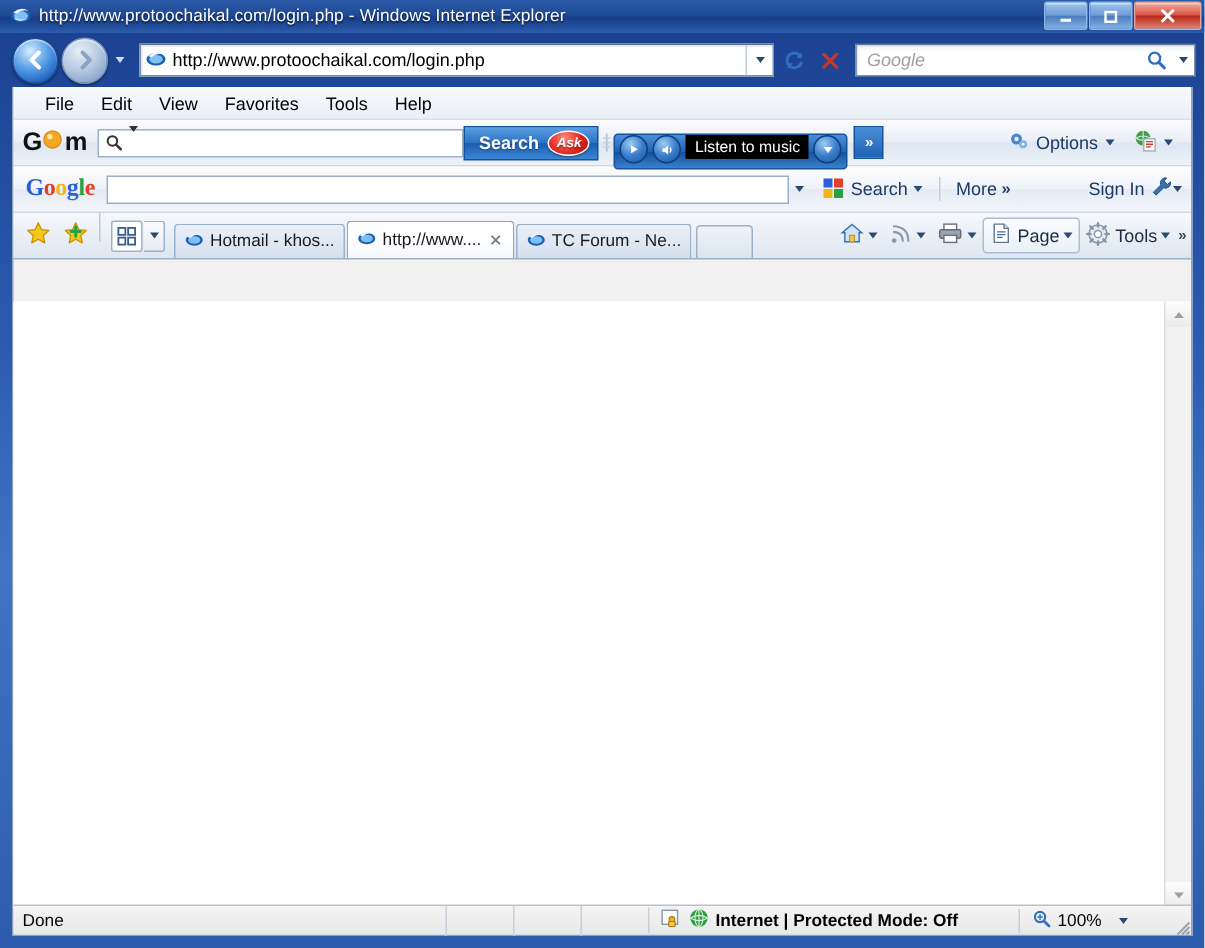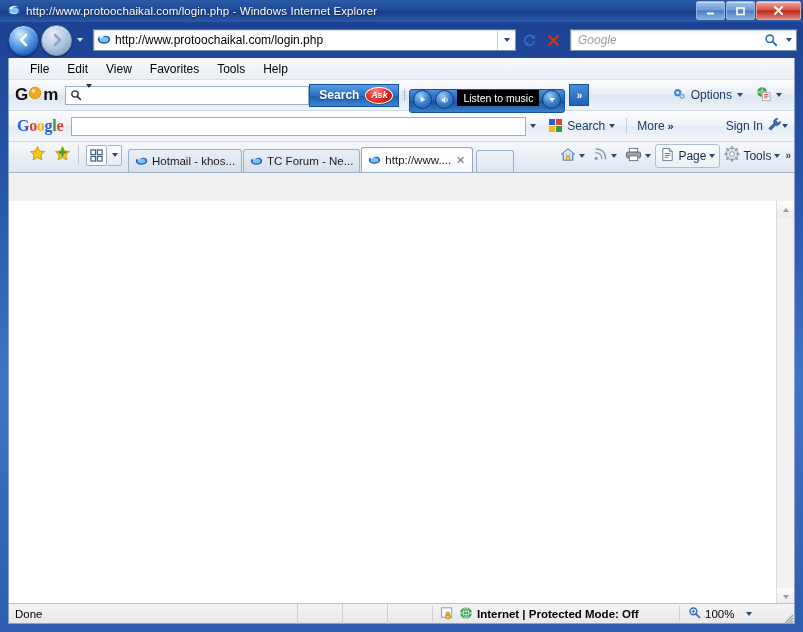--- a/index.html
+++ b/index.html
@@ -185,21 +185,21 @@
   .gsq i{position:absolute;width:6px;height:6px;display:block;}
   .g-vsep{width:1px;height:16px;background:#c4cfdd;margin:0 6px;}
   .gmore{display:flex;align-items:center;gap:3px;font-size:12px;color:#1b3a63;padding:2px 4px;}
   .g-right{margin-left:auto;display:flex;align-items:center;gap:0;padding-right:6px;}
   .gsignin{font-size:12px;color:#1b3a63;padding:2px 4px;}
 
   
   .tabbar{
     height:30px;
     background:linear-gradient(to bottom,#f6f8fb 0%,#e8edf4 60%,#dfe6f0 100%);
-    display:flex;align-items:center;padding-left:20px;position:relative;
+    display:flex;align-items:flex-start;padding-left:8px;position:relative;
     border-bottom:1px solid #9bb0c9;
   }
   .fav-icons{display:flex;align-items:center;gap:8px;height:30px;padding-bottom:4px;}
   .tb-vsep{width:1px;height:19px;background:#bcc8d8;margin:0 7px 5px 7px;}
   .quicktabs{display:flex;align-items:center;height:30px;padding-bottom:4px;gap:1px;}
   .qt-box{
     width:19px;height:19px;border:1px solid #9fb2c8;background:#fff;border-radius:2px;
     display:flex;align-items:center;justify-content:center;
   }
   .qt-drop{width:13px;height:19px;display:flex;align-items:center;justify-content:center;
@@ -513,41 +513,41 @@
           <span>
             <svg width="13" height="13" viewBox="0 0 16 16">
               <ellipse cx="8" cy="8.6" rx="7" ry="4.7" fill="#1a5fb4"></ellipse>
               <ellipse cx="8" cy="8.6" rx="5" ry="3.1" fill="#7fc0f2"></ellipse>
               <path d="M2 6 Q8 1 14 5 Q9 3 4.5 7 Z" fill="#eef6ff"></path>
             </svg>
           </span>
           <span class="label">Hotmail - khos...</span>
         </span>
 
-        <span class="tab">
+        <span class="tab active">
           <span>
             <svg width="13" height="13" viewBox="0 0 16 16">
               <ellipse cx="8" cy="8.6" rx="7" ry="4.7" fill="#1a5fb4"></ellipse>
               <ellipse cx="8" cy="8.6" rx="5" ry="3.1" fill="#7fc0f2"></ellipse>
               <path d="M2 6 Q8 1 14 5 Q9 3 4.5 7 Z" fill="#eef6ff"></path>
             </svg>
           </span>
-          <span class="label">TC Forum - Ne...</span>
-        </span>
-
-        <span class="tab active">
+          <span class="label">http://www....</span>
+          <span class="x">✕</span>
+        </span>
+
+        <span class="tab">
           <span>
             <svg width="13" height="13" viewBox="0 0 16 16">
               <ellipse cx="8" cy="8.6" rx="7" ry="4.7" fill="#1a5fb4"></ellipse>
               <ellipse cx="8" cy="8.6" rx="5" ry="3.1" fill="#7fc0f2"></ellipse>
               <path d="M2 6 Q8 1 14 5 Q9 3 4.5 7 Z" fill="#eef6ff"></path>
             </svg>
           </span>
-          <span class="label">http://www....</span>
-          <span class="x">✕</span>
+          <span class="label">TC Forum - Ne...</span>
         </span>
 
         <span class="tabstub"></span>
       </span>
 
       <span class="cmdbar">
         <span class="cmd">
           <span>
             <svg width="16" height="15" viewBox="0 0 17 16">
               <path d="M8.5 1.8 L15.5 7.6 L13.6 7.6 L13.6 14 L3.4 14 L3.4 7.6 L1.5 7.6 Z" fill="#cfe4f7" stroke="#3a6fa8" stroke-width="1"></path>

